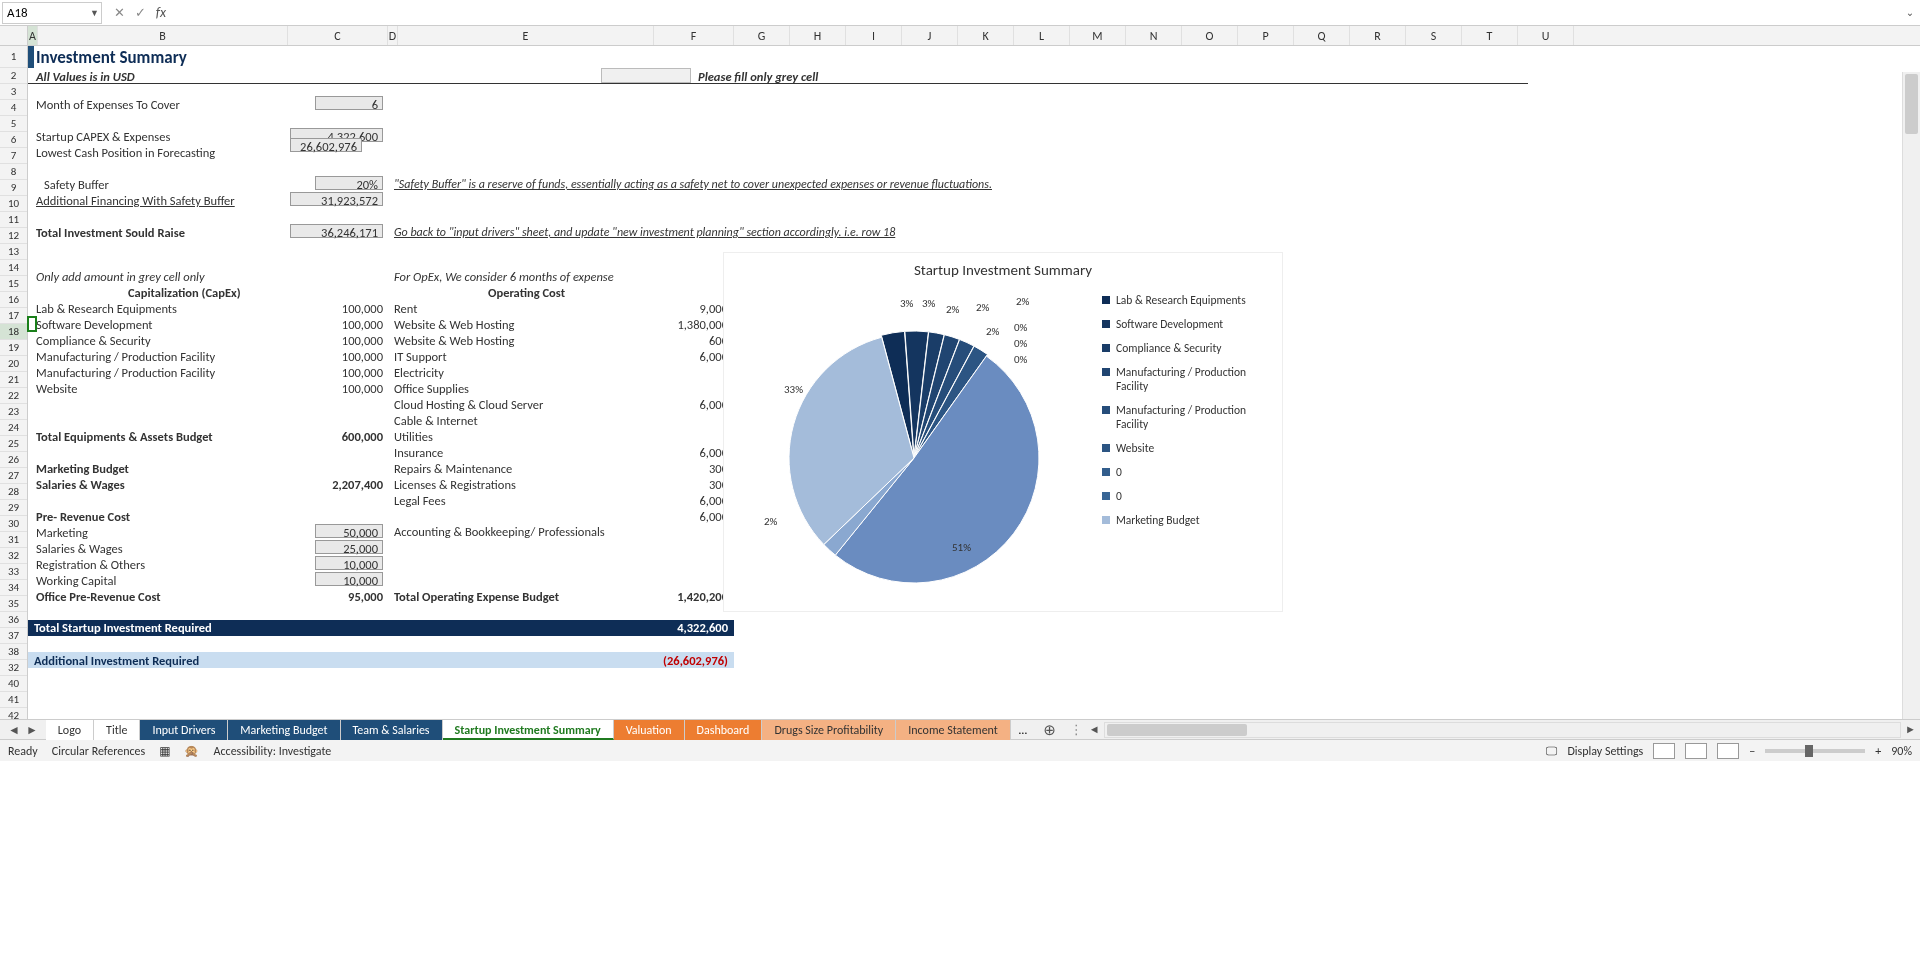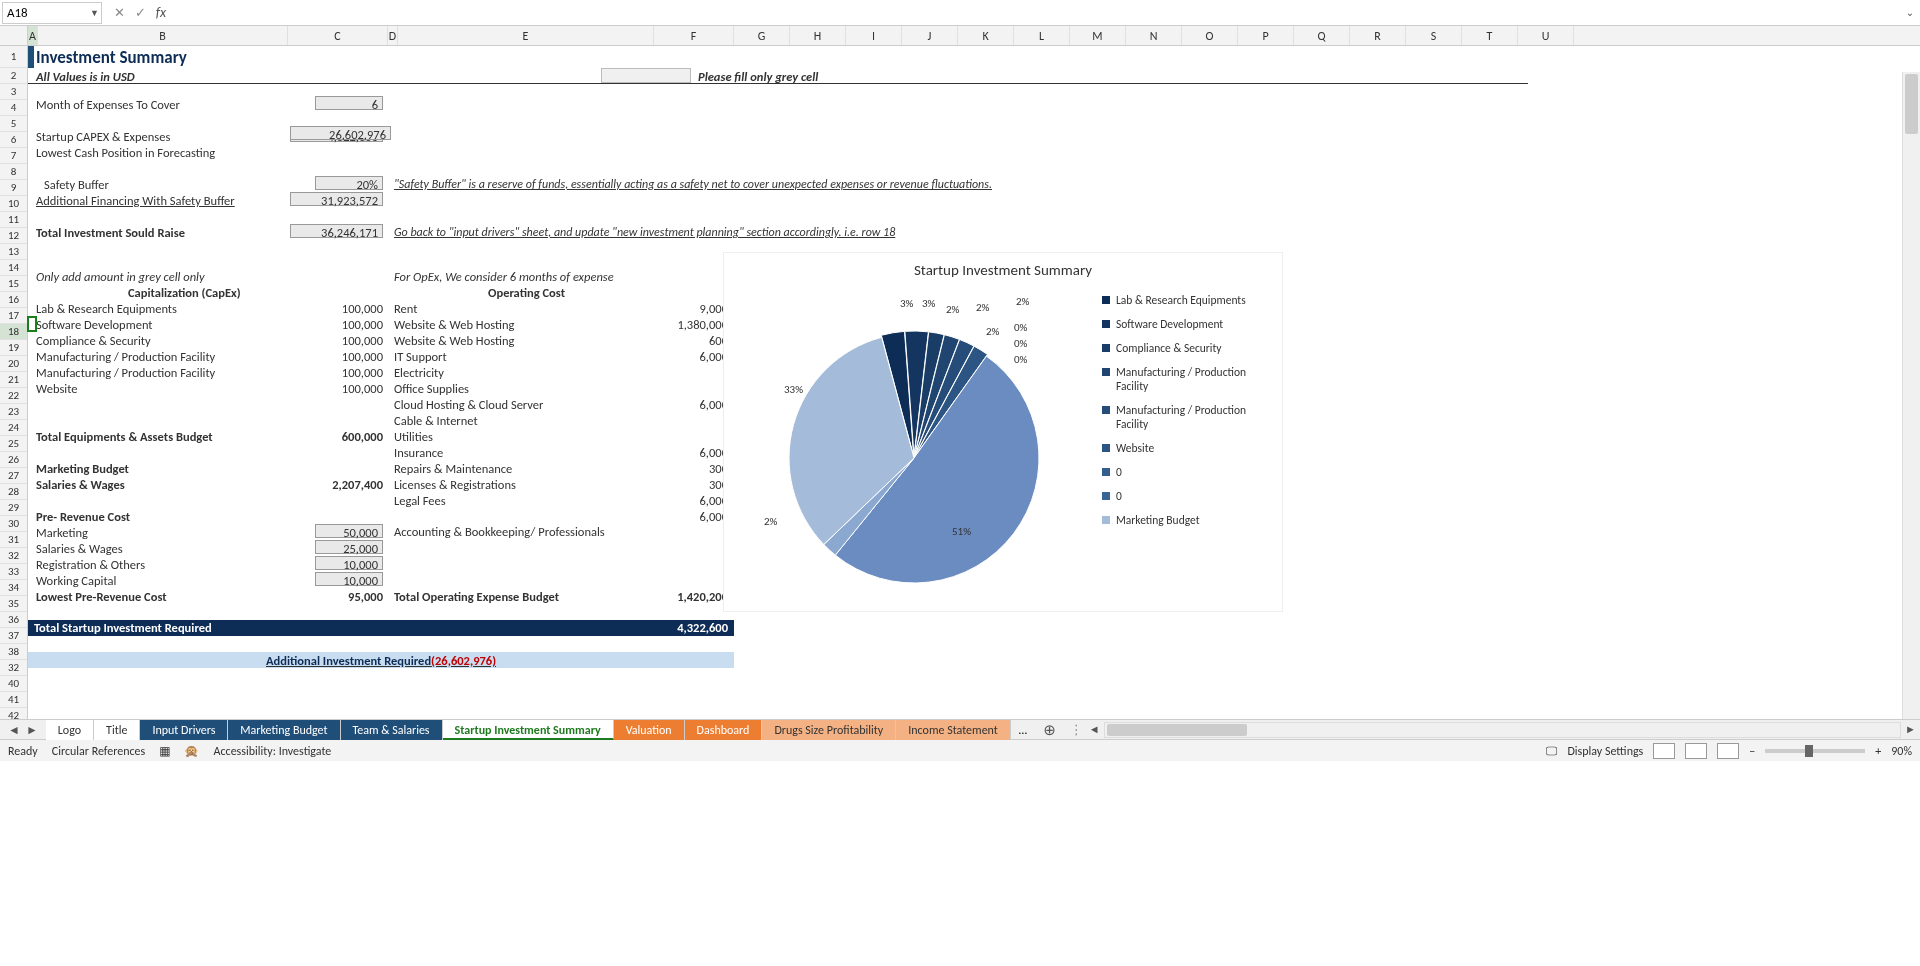--- a/index.html
+++ b/index.html
@@ -162,21 +162,21 @@
       <div class="cell input-grey" style="left:573px;top:22px;width:90px;height:15px;"></div>
       <div class="cell italic bold" style="left:670px;top:23px;">Please fill only grey cell</div>
       <div style="position:absolute;left:0;top:37px;width:1500px;border-top:1px solid #333;"></div>
 
       <div class="cell" style="left:8px;top:51px;">Month of Expenses To Cover</div>
       <div class="cell grey-input" style="left:287px;top:50px;width:68px;height:14px;">6</div>
 
       <div class="cell" style="left:8px;top:83px;">Startup CAPEX &amp; Expenses</div>
       <div class="cell grey-input" style="left:262px;top:82px;width:93px;height:14px;">4,322,600</div>
       <div class="cell" style="left:8px;top:99px;">Lowest Cash Position in Forecasting</div>
-      <div class="cell grey-input" style="left:262px;top:80px;width:101px;height:14px;">26,602,976</div>
+      <div class="cell grey-input" style="left:262px;top:92px;width:72px;height:14px;">26,602,976</div>
 
       <div class="cell" style="left:8px;top:131px;margin-left:8px;">Safety Buffer</div>
       <div class="cell grey-input" style="left:287px;top:130px;width:68px;height:14px;">20%</div>
       <div class="cell note underline" style="left:366px;top:131px;">"Safety Buffer" is a reserve of funds, essentially acting as a safety net to cover unexpected expenses or revenue fluctuations.</div>
       <div class="cell" style="left:8px;top:147px;text-decoration:underline;">Additional Financing With Safety Buffer</div>
       <div class="cell grey-input" style="left:262px;top:146px;width:93px;height:14px;">31,923,572</div>
 
       <div class="cell bold" style="left:8px;top:179px;">Total Investment Sould Raise</div>
       <div class="cell grey-input" style="left:262px;top:178px;width:93px;height:14px;">36,246,171</div>
       <div class="cell note underline" style="left:366px;top:179px;">Go back to "input drivers" sheet, and update "new investment planning" section accordingly. i.e. row 18</div>
@@ -246,31 +246,31 @@
           <div class="cell" style="left:8px;top:479px;">Marketing</div>
      <div class="cell grey-input" style="left:287px;top:478px;width:68px;height:14px;">50,000</div>
           <div class="cell" style="left:8px;top:495px;">Salaries &amp; Wages</div>
      <div class="cell grey-input" style="left:287px;top:494px;width:68px;height:14px;">25,000</div>
           <div class="cell" style="left:8px;top:511px;">Registration &amp; Others</div>
      <div class="cell grey-input" style="left:287px;top:510px;width:68px;height:14px;">10,000</div>
           <div class="cell" style="left:8px;top:527px;">Working Capital</div>
      <div class="cell grey-input" style="left:287px;top:526px;width:68px;height:14px;">10,000</div>
         </div>
 
-      <div class="cell bold" style="left:8px;top:543px;">Lowest Pre-Revenue Cost</div>
+      <div class="cell bold" style="left:8px;top:543px;">Office Pre-Revenue Cost</div>
       <div class="cell bold right" style="left:262px;top:543px;width:93px;">95,000</div>
       <div class="cell bold" style="left:366px;top:543px;">Total Operating Expense Budget</div>
       <div class="cell bold right" style="left:620px;top:543px;width:80px;">1,420,200</div>
 
       <div class="cell sect-header2" style="left:0;top:574px;width:706px;height:16px;line-height:16px;display:flex;justify-content:space-between;padding:0 6px;">
         <span>Total Startup Investment Required</span>
         <span>4,322,600</span>
       </div>
 
-      <div class="cell lightblue" style="left:0;top:606px;width:706px;height:16px;display:flex;justify-content:center;padding:0 6px;align-items:center;text-decoration:underline;">
+      <div class="cell lightblue" style="left:0;top:606px;width:706px;height:16px;display:flex;justify-content:space-between;padding:0 6px;align-items:center;">
         <span class="bold darkblue">Additional Investment Required</span>
         <span class="redtext">(26,602,976)</span>
       </div>
 
       <div class="chart-area" style="top:206px;">
         <div class="chart-title">Startup Investment Summary</div>
         <svg class="pie" width="320" height="310" viewBox="0 0 320 310">
           <g id="pie-slices" transform="translate(160,165)">
               <path d="M -0.33353749343220446 -1.97199207414101 L -32.68591813124731 -122.71272036027456 A 125 125 0 0 1 -9.488312134386144 -126.63630172719827 Z" fill="#0e2d56" stroke="#fff" stroke-width="1"></path>
               <path d="M 0.04188483976671366 -1.999561366949691 L -9.112889801187224 -126.66387102000695 A 125 125 0 0 1 14.409028651375014 -126.17115706699924 Z" fill="#14355f" stroke="#fff" stroke-width="1"></path>
@@ -286,21 +286,21 @@
         <div id="pie-labels">
             <div class="pie-label" style="left:176px;top:44px;">3%</div>
             <div class="pie-label" style="left:198px;top:44px;">3%</div>
             <div class="pie-label" style="left:222px;top:50px;">2%</div>
             <div class="pie-label" style="left:252px;top:48px;">2%</div>
             <div class="pie-label" style="left:292px;top:42px;">2%</div>
             <div class="pie-label" style="left:262px;top:72px;">2%</div>
             <div class="pie-label" style="left:290px;top:68px;">0%</div>
             <div class="pie-label" style="left:290px;top:84px;">0%</div>
             <div class="pie-label" style="left:290px;top:100px;">0%</div>
-            <div class="pie-label" style="left:228px;top:272px;">51%</div>
+            <div class="pie-label" style="left:228px;top:288px;">51%</div>
             <div class="pie-label" style="left:40px;top:262px;">2%</div>
             <div class="pie-label" style="left:60px;top:130px;">33%</div>
           </div>
         <div class="legend" id="legend">
             <div class="legend-item">
        <div class="legend-sq" style="background:#0e2d56;"></div>
        <div>Lab &amp; Research Equipments</div>
      </div>
             <div class="legend-item">
        <div class="legend-sq" style="background:#14355f;"></div>

